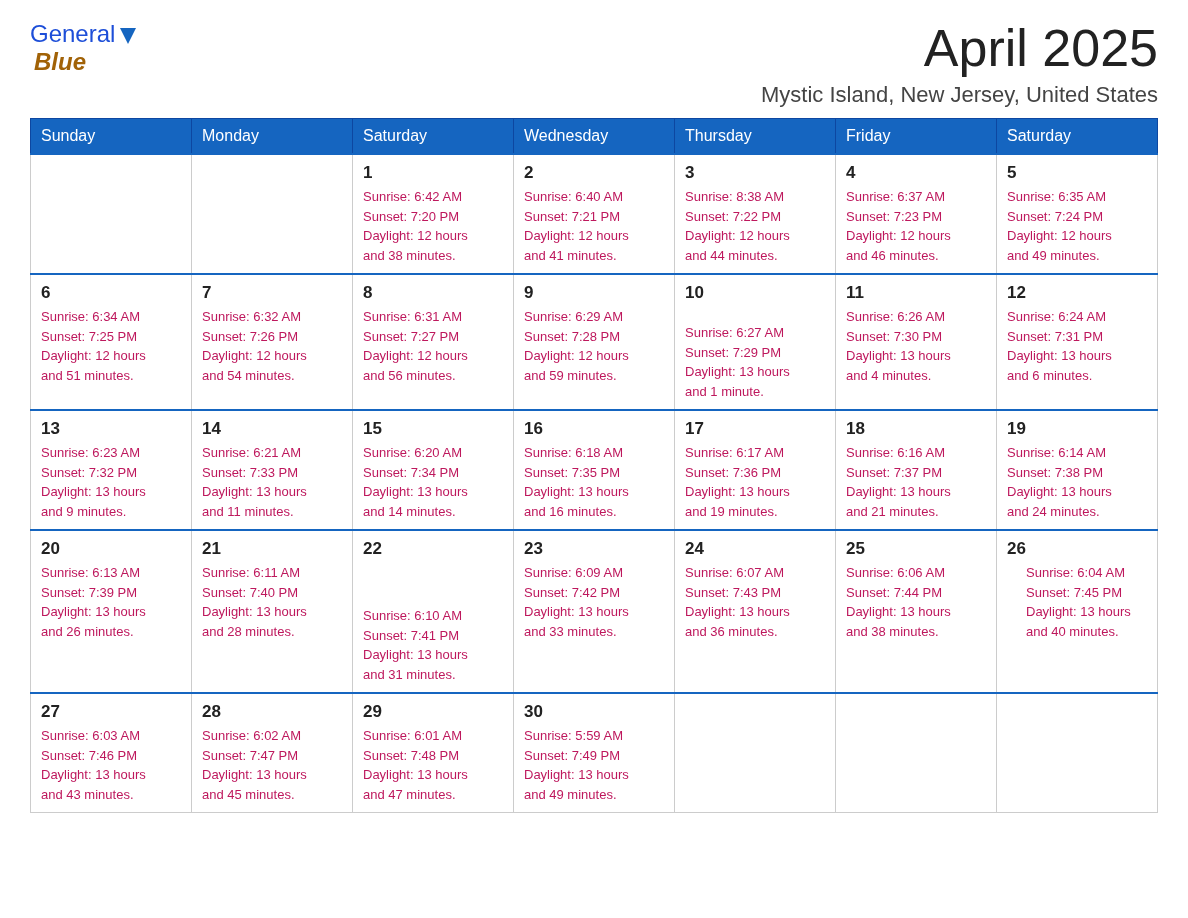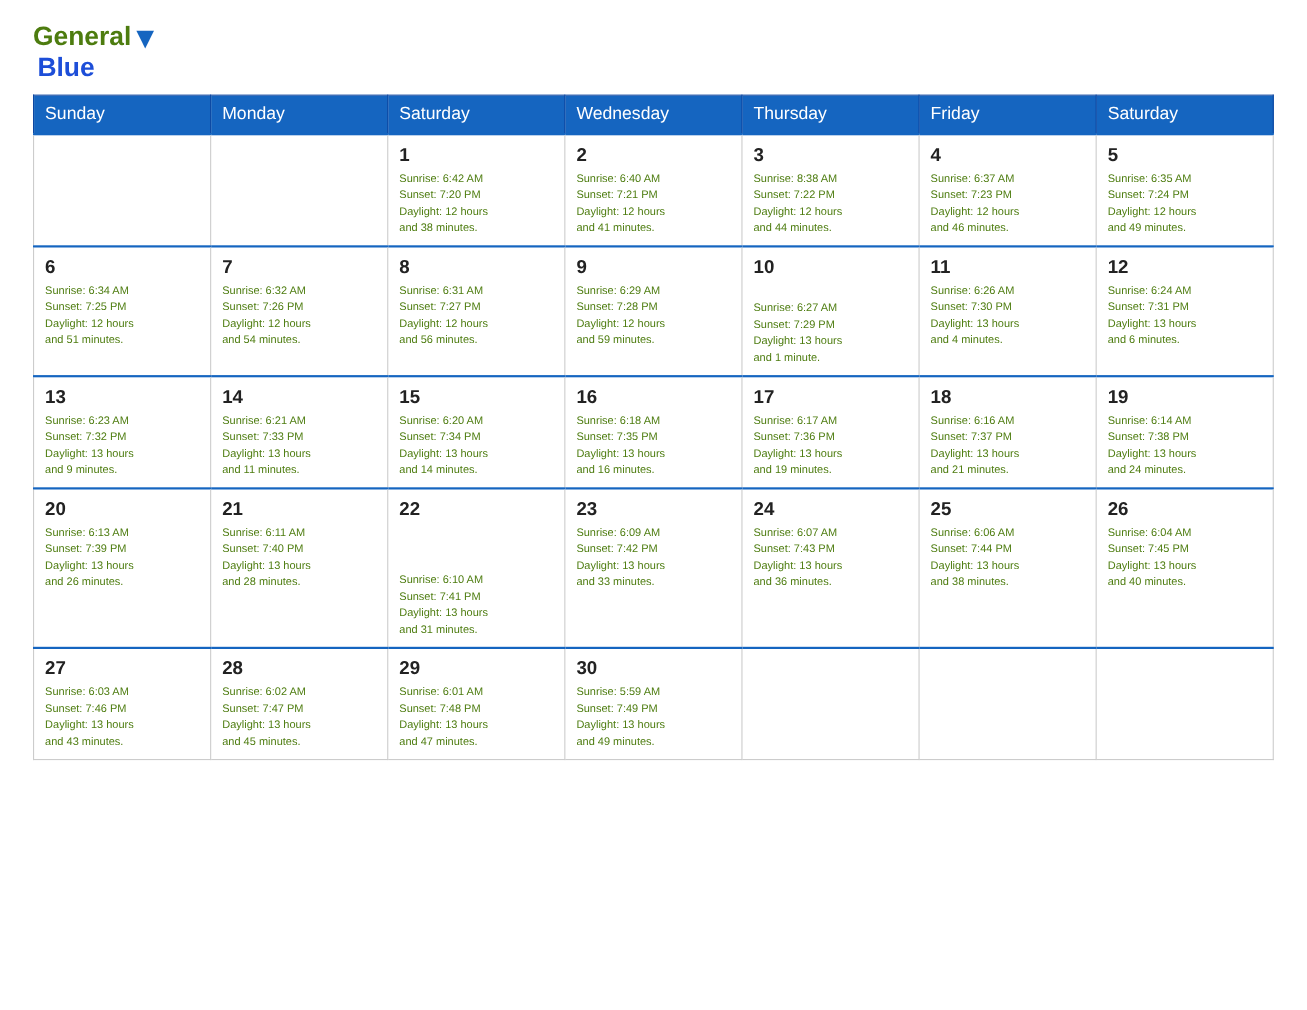--- a/index.html
+++ b/index.html
@@ -62,22 +62,22 @@
       width: calc(100% / 7);
       min-height: 100px;
     }
     .day-number {
       font-size: 17px;
       font-weight: bold;
       color: #222;
       margin-bottom: 4px;
     }
     .day-info {
-      font-size: 10px;
-      color: #4d7c0f;
+      font-size: 13px;
+      color: #be185d;
       line-height: 1.5;
     }
     .empty-cell {
       background: #fff;
     }
     .calendar tbody tr td {
       border-top: 2px solid #1565c0;
     }
     .calendar tbody tr td:not(:first-child) {
       border-top: 1px solid #ccc;
@@ -92,28 +92,32 @@
     .row-border-top td {
       border-top: 2px solid #1565c0 !important;
     }
   </style>
 </head>
 <body>
 
 <div class="header">
   <div class="logo-wrapper">
     <div class="logo-line1">
-      <span style="font-size:24px;font-weight:bold;color:#4d7c0f;">General</span>
+      <span style="font-size:24px;font-weight:normal;color:#1d4ed8;">General</span>
       <svg width="22" height="22" viewBox="0 0 22 22" style="margin-left:2px;margin-top:2px;">
         <polygon points="3,4 19,4 11,20" fill="#1565c0"></polygon>
       </svg>
     </div>
     <div>
-      <span style="font-size:24px;font-weight:bold;color:#1d4ed8;margin-left:4px;">Blue</span>
+      <span style="font-size:24px;font-weight:bold;color:#a16207;margin-left:4px;font-style:italic;">Blue</span>
     </div>
+  </div>
+  <div class="title-section">
+    <div class="month-year">April 2025</div>
+    <div class="location">Mystic Island, New Jersey, United States</div>
   </div>
 </div>
 
 <table class="calendar">
   <thead>
     <tr>
     <th>Sunday</th>
         <th>Monday</th>
         <th>Saturday</th>
         <th>Wednesday</th>
@@ -302,21 +306,21 @@
         </td>
         <td>
           <div class="day-number">25</div>
           <div class="day-info" style="white-space: pre-line;">Sunrise: 6:06 AM
 Sunset: 7:44 PM
 Daylight: 13 hours
 and 38 minutes.</div>
         </td>
         <td>
           <div class="day-number">26</div>
-          <div class="day-info" style="white-space: pre-line;">Sunrise: 6:04 AM
+          <div class="day-info" style="white-space: pre-line; margin-left: 19px;">Sunrise: 6:04 AM
 Sunset: 7:45 PM
 Daylight: 13 hours
 and 40 minutes.</div>
         </td>
       </tr>
       <tr class="row-border-top">
         <td>
           <div class="day-number">27</div>
           <div class="day-info" style="white-space: pre-line;">Sunrise: 6:03 AM
 Sunset: 7:46 PM

